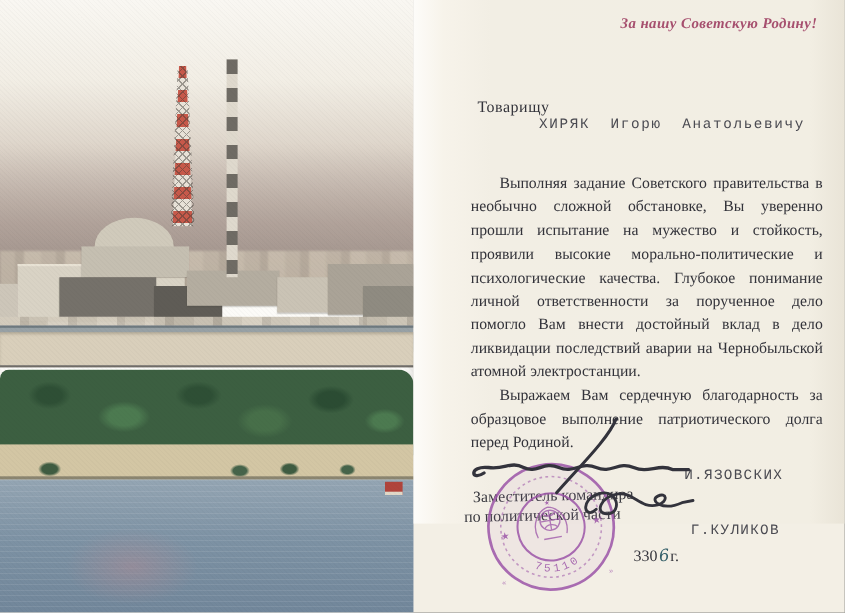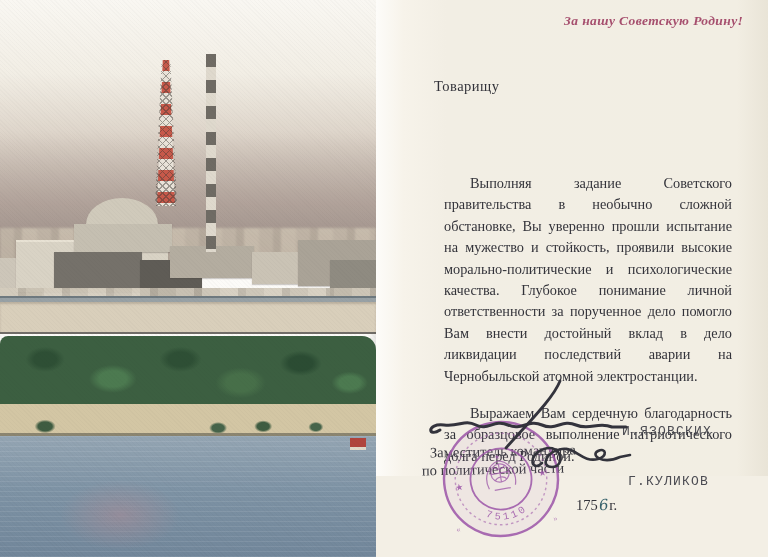--- a/index.html
+++ b/index.html
@@ -66,26 +66,26 @@
       background:radial-gradient(closest-side,rgba(170,140,150,.55),transparent);}
   .ph-boathouse{left:350px;top:438px;width:16px;height:9px;background:#b0443c;border-bottom:3px solid #e0d8c8;}
   .ph-grain{left:0;top:0;width:100%;height:100%;opacity:.5;
       background:repeating-linear-gradient(45deg,rgba(40,40,40,.045) 0 1px,transparent 1px 3px);}
   
   .page-right{position:absolute;left:376px;top:0;width:392px;height:476px;
       background:linear-gradient(90deg,#fdfcf9 0%,#f7f3ea 7%,#f2eee4 18%,#f2eee3 92%,#e9e4d7 100%);}
   .page-right .abs{position:absolute;}
   .motto{left:188px;top:13px;width:210px;font-style:italic;font-weight:600;font-size:13.5px;
       color:#a64f6e;letter-spacing:.4px;}
-  .salutation{left:58px;top:78px;font-size:14.5px;color:#33333a;letter-spacing:.5px;}
+  .salutation{left:58px;top:90px;font-size:14.5px;color:#33333a;letter-spacing:.5px;}
   .typed{font-family:"Liberation Mono",monospace;color:#4b4b52;}
   .recipient{left:114px;top:105px;font-size:13px;letter-spacing:1.5px;white-space:pre;}
   .body-text{left:52px;top:157px;width:320px;font-size:14.3px;line-height:21.4px;
       color:#33333a;text-align:justify;}
-  .body-text p{margin:16px;text-indent:26px;}
+  .body-text p{margin:0;text-indent:26px;}
   .sig-commander{left:56px;top:402px;font-size:14.5px;color:#33333a;white-space:nowrap;}
   .sig-unit{font-size:13px;letter-spacing:1.5px;margin-left:12px;}
   .sig-name1{left:246px;top:424px;font-size:13px;letter-spacing:1.2px;text-align:center;}
   .sig-deputy1{left:54px;top:443px;font-size:14.5px;color:#3a3a40;transform:rotate(-1.2deg);}
   .sig-deputy2{left:46px;top:461px;font-size:14.5px;color:#3a3a40;transform:rotate(-1.2deg);}
   .sig-name2{left:252px;top:474px;font-size:13px;letter-spacing:1.2px;text-align:center;}
   .sig-date{left:200px;top:496px;font-size:14.5px;color:#33333a;}
   .hand-year{font-family:"DejaVu Serif",serif;font-style:italic;color:#35606a;font-size:15px;
       display:inline-block;transform:rotate(-6deg);margin:0 1px;}
   .stamp{left:64px;top:418px;width:122px;height:122px;transform:rotate(-10deg);opacity:.85;}
@@ -129,36 +129,37 @@
       <div class="ph-grain"></div>
     </div>
   </div>
 
   <div class="page-right">
 
     <div class="abs motto">За нашу Советскую Родину!</div>
 
     <div class="abs salutation">Товарищу</div>
 
+    <div class="abs typed recipient">ХИРЯК  Игорю  Анатольевичу</div>
 
     <div class="abs body-text">
       <p>Выполняя задание Советского правительства в необычно сложной обстановке, Вы уверенно прошли испытание на мужество и стойкость, проявили высокие морально-политические и психологические качества. Глубокое понимание личной ответственности за порученное дело помогло Вам внести достойный вклад в дело ликвидации последствий аварии на Чернобыльской атомной электростанции.</p>
       <p>Выражаем Вам сердечную благодарность за образцовое выполнение патриотического долга перед Родиной.</p>
     </div>
 
 
     <div class="abs typed sig-name1">И.ЯЗОВСКИХ</div>
 
     <div class="abs sig-deputy1">Заместитель командира</div>
     <div class="abs sig-deputy2">по политической части</div>
 
     <div class="abs typed sig-name2">Г.КУЛИКОВ</div>
 
     <div class="abs sig-date">
-      <span>175</span><span class="hand-year">6</span><span>г.</span>
+      <span>330</span><span class="hand-year">6</span><span>г.</span>
     </div>
 
     <svg class="abs stamp" viewBox="0 0 120 120">
       <circle cx="60" cy="60" r="56" fill="rgba(176,120,186,0.09)" stroke="#9c55a8" stroke-width="2.4"></circle>
       <circle cx="60" cy="60" r="45" fill="none" stroke="#9c55a8" stroke-width="1.4" stroke-dasharray="2.5 3" opacity="0.65"></circle>
       <circle cx="60" cy="60" r="30" fill="none" stroke="#9c55a8" stroke-width="1.8"></circle>
       <g stroke="#9c55a8" fill="none" stroke-width="1.2" opacity="0.9">
         <circle cx="60" cy="54" r="9"></circle>
         <path d="M51,54 H69 M60,45 V63 M54,47 C57,51 63,51 66,47 M54,61 C57,57 63,57 66,61"></path>
         <path d="M47,68 C43,56 50,44 60,42 M73,68 C77,56 70,44 60,42"></path>

